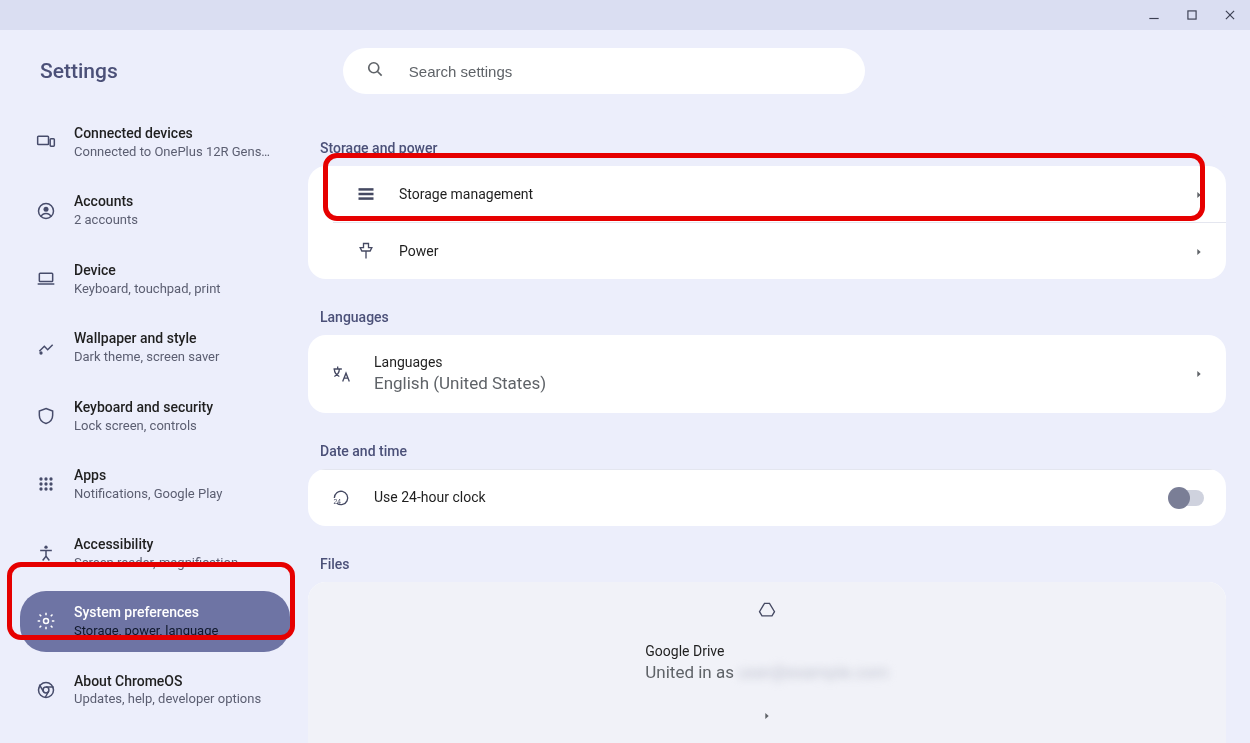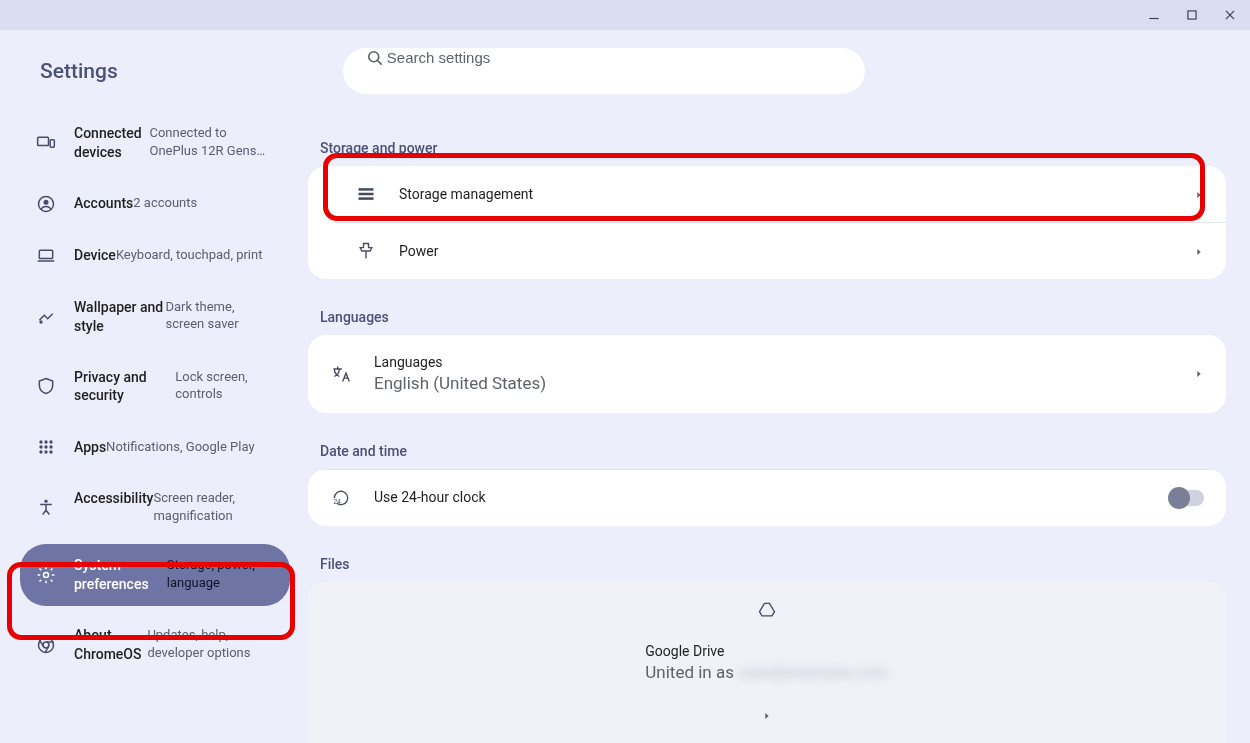--- a/index.html
+++ b/index.html
@@ -4,31 +4,31 @@
 <style>
 html,body{margin:0;padding:0;width:1250px;height:743px;overflow:hidden;font-family:"Google Sans",Roboto,"Segoe UI",Arial,sans-serif;background:#e4e6f5;color:#1f1f1f;}
 .window{position:absolute;inset:0;}
 .titlebar{height:30px;background:#dadef2;display:flex;justify-content:flex-end;align-items:center;padding-right:10px;gap:18px;}
 .titlebar svg{width:14px;height:14px;}
 .wb{display:flex;align-items:center;justify-content:center;width:20px;height:20px;cursor:pointer;color:#3b3f52;}
 .app{position:absolute;top:30px;left:0;right:0;bottom:0;background:#eceefb;}
 .header{display:flex;align-items:center;padding:18px 40px 10px 40px;}
 .title{font-size:21px;font-weight:500;color:#4b5078;}
 .search-wrap{flex:1;display:flex;justify-content:center;}
-.search{width:478px;height:46px;background:#fff;border-radius:999px;display:flex;align-items:flex-start;padding:0 22px;}
+.search{width:478px;height:46px;background:#fff;border-radius:999px;display:flex;align-items:center;padding:0 22px;gap:22px;}
 .search svg{width:20px;height:20px;color:#5f6368;}
 .search input{border:0;outline:0;font-size:15px;flex:1;background:transparent;color:#444;}
 .search input::placeholder{color:#5f6368;}
 .body{display:flex;height:calc(100% - 70px);}
 .sidebar{width:300px;padding:8px 10px 8px 20px;box-sizing:border-box;overflow:hidden;}
 .side-item{display:flex;align-items:center;gap:18px;padding:12px 16px;border-radius:26px;cursor:pointer;margin-bottom:8px;}
 .side-item.selected{background:#6e74a4;color:#fff;}
 .side-icon{width:20px;flex-shrink:0;display:flex;justify-content:center;color:#474c6b;}
 .side-item.selected .side-icon{color:#fff;}
-.side-text{display:flex;flex-direction:row;line-height:1.35;}
+.side-text{display:flex;flex-direction:column;line-height:1.35;}
 .side-label{font-size:14px;font-weight:500;}
 .side-sub{font-size:13px;color:#5b5e71;font-weight:400;}
 .side-item.selected .side-sub{color:#0f172a;}
 .hl-red{border:5px solid #e60000;border-radius:14px;position:absolute;pointer-events:none;}
 .content{flex:1;padding:10px 16px 0 0;box-sizing:border-box;overflow:hidden;}
 .card-wrap{background:transparent;}
 .section-title{color:#4b5078;font-size:14px;font-weight:500;padding:26px 12px 10px 12px;}
 .card{background:#fff;border-radius:18px;overflow:hidden;margin-bottom:4px;}
 .row{display:flex;align-items:center;padding:18px 22px;gap:22px;cursor:pointer;}
 .row + .row{border-top:1px solid #eceefb00;}
@@ -133,21 +133,21 @@
               <span class="side-sub">Dark theme, screen saver</span>
             </span>
         </div>
         <div class="side-item">
           <span class="side-icon">
               <svg width="20" height="20" viewBox="0 0 24 24">
                 <path d="M12 3l8 3v5c0 5-3.5 8.5-8 10-4.5-1.5-8-5-8-10V6l8-3z" fill="none" stroke="currentColor" stroke-width="1.8"></path>
               </svg>
             </span>
           <span class="side-text">
-              <span class="side-label">Privacy and security</span>
+              <span class="side-label">Keyboard and security</span>
               <span class="side-sub">Lock screen, controls</span>
             </span>
         </div>
         <div class="side-item">
           <span class="side-icon">
               <svg width="20" height="20" viewBox="0 0 24 24">
                 <circle cx="6" cy="6" r="2" fill="currentColor"></circle>
                 <circle cx="12" cy="6" r="2" fill="currentColor"></circle>
                 <circle cx="18" cy="6" r="2" fill="currentColor"></circle>
                 <circle cx="6" cy="12" r="2" fill="currentColor"></circle>

